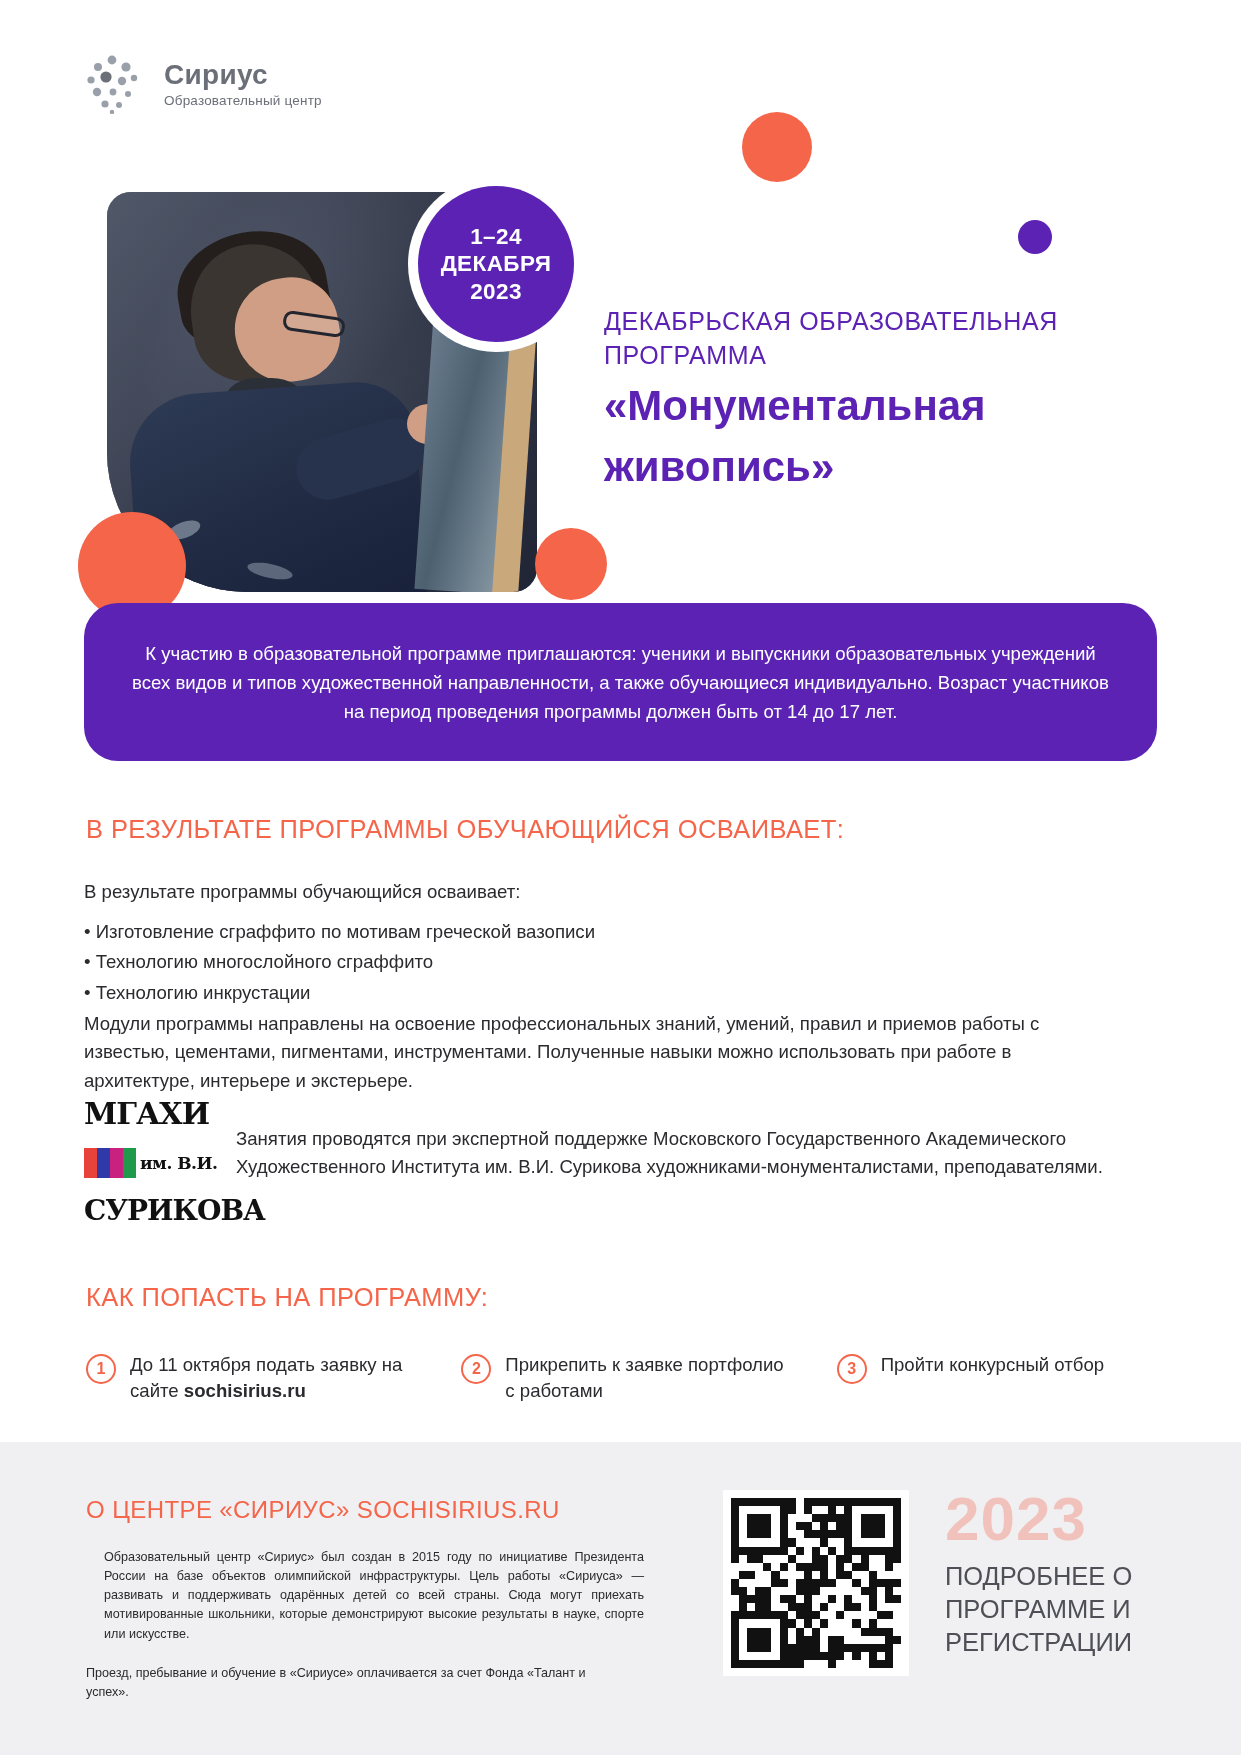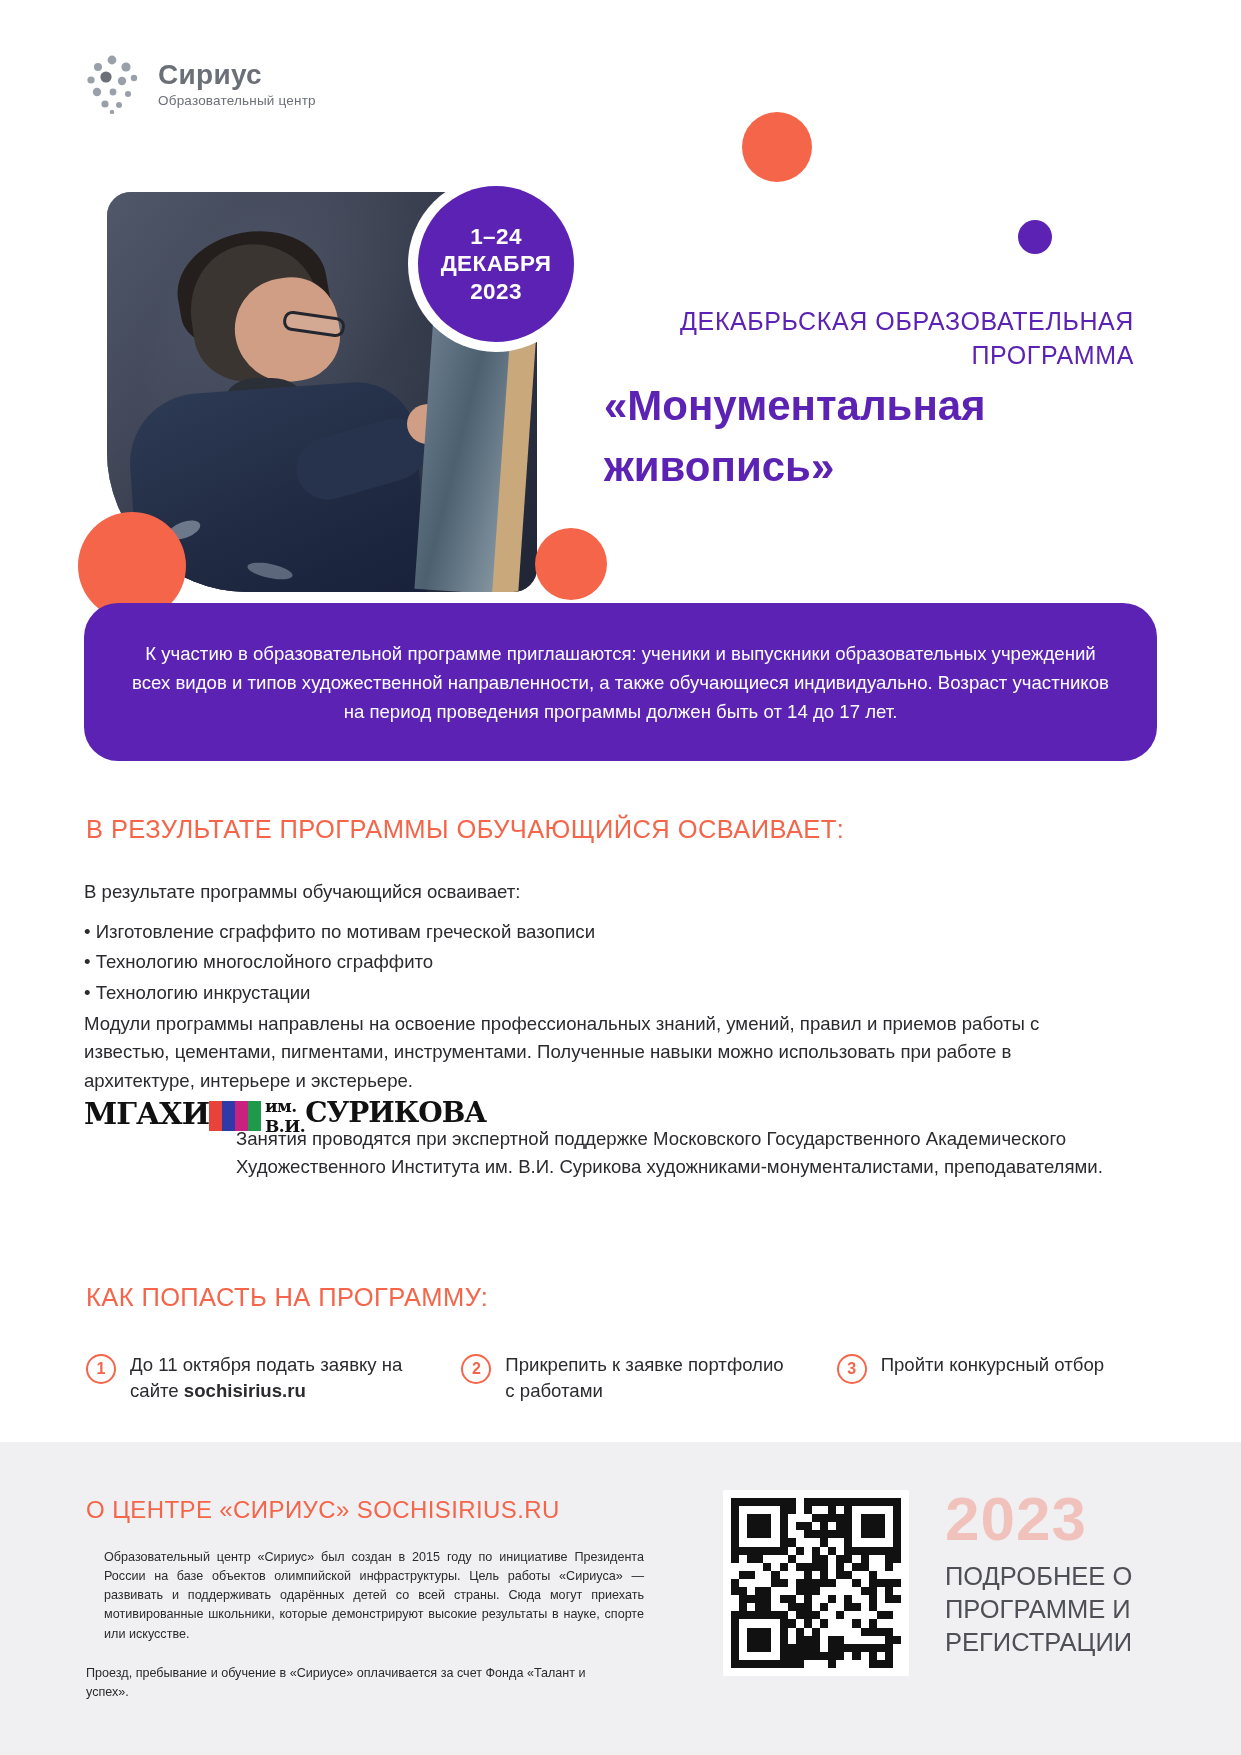--- a/index.html
+++ b/index.html
@@ -19,21 +19,21 @@
     background: #ffffff;
   }
 
   
   .logo-block {
     position: absolute;
     left: 84px;
     top: 54px;
     display: flex;
     align-items: center;
-    gap: 18px;
+    gap: 24px;
   }
   .logo-dots { width: 56px; height: 60px; }
   .logo-text-wrap { display: flex; flex-direction: column; justify-content: center; }
   .logo-title {
     font-size: 28px;
     font-weight: bold;
     color: #6b6f78;
     letter-spacing: .3px;
     line-height: 1.05;
   }
@@ -138,21 +138,20 @@
   }
 
   
   .title-block { position: absolute; left: 604px; top: 305px; width: 530px; }
   .kicker {
     color: #5b22b4;
     font-size: 25px;
     letter-spacing: .6px;
     line-height: 1.34;
     text-transform: uppercase;
-    text-align: right;
   }
   .main-title {
     margin-top: 4px;
     color: #5b22b4;
     font-size: 42px;
     font-weight: bold;
     line-height: 1.45;
   }
 
   
@@ -191,21 +190,21 @@
   #result-intro { left: 84px; top: 878px; width: 1000px; }
   #result-list  { left: 84px; top: 918px; width: 1000px; }
   #result-list div { margin-bottom: 2px; }
   #result-tail  { left: 84px; top: 1010px; width: 1010px; }
 
   
   .mgahi-logo {
     position: absolute;
     left: 84px; top: 1099px;
     width: 138px; height: 126px;
-    display: flex; flex-direction: row;
+    display: flex; flex-direction: column;
     justify-content: space-between;
     color: #111;
   }
   .mg-line1 {
     font-family: "DejaVu Serif", serif;
     font-weight: bold;
     font-size: 30px;
     letter-spacing: -1px;
     line-height: 1;
   }

